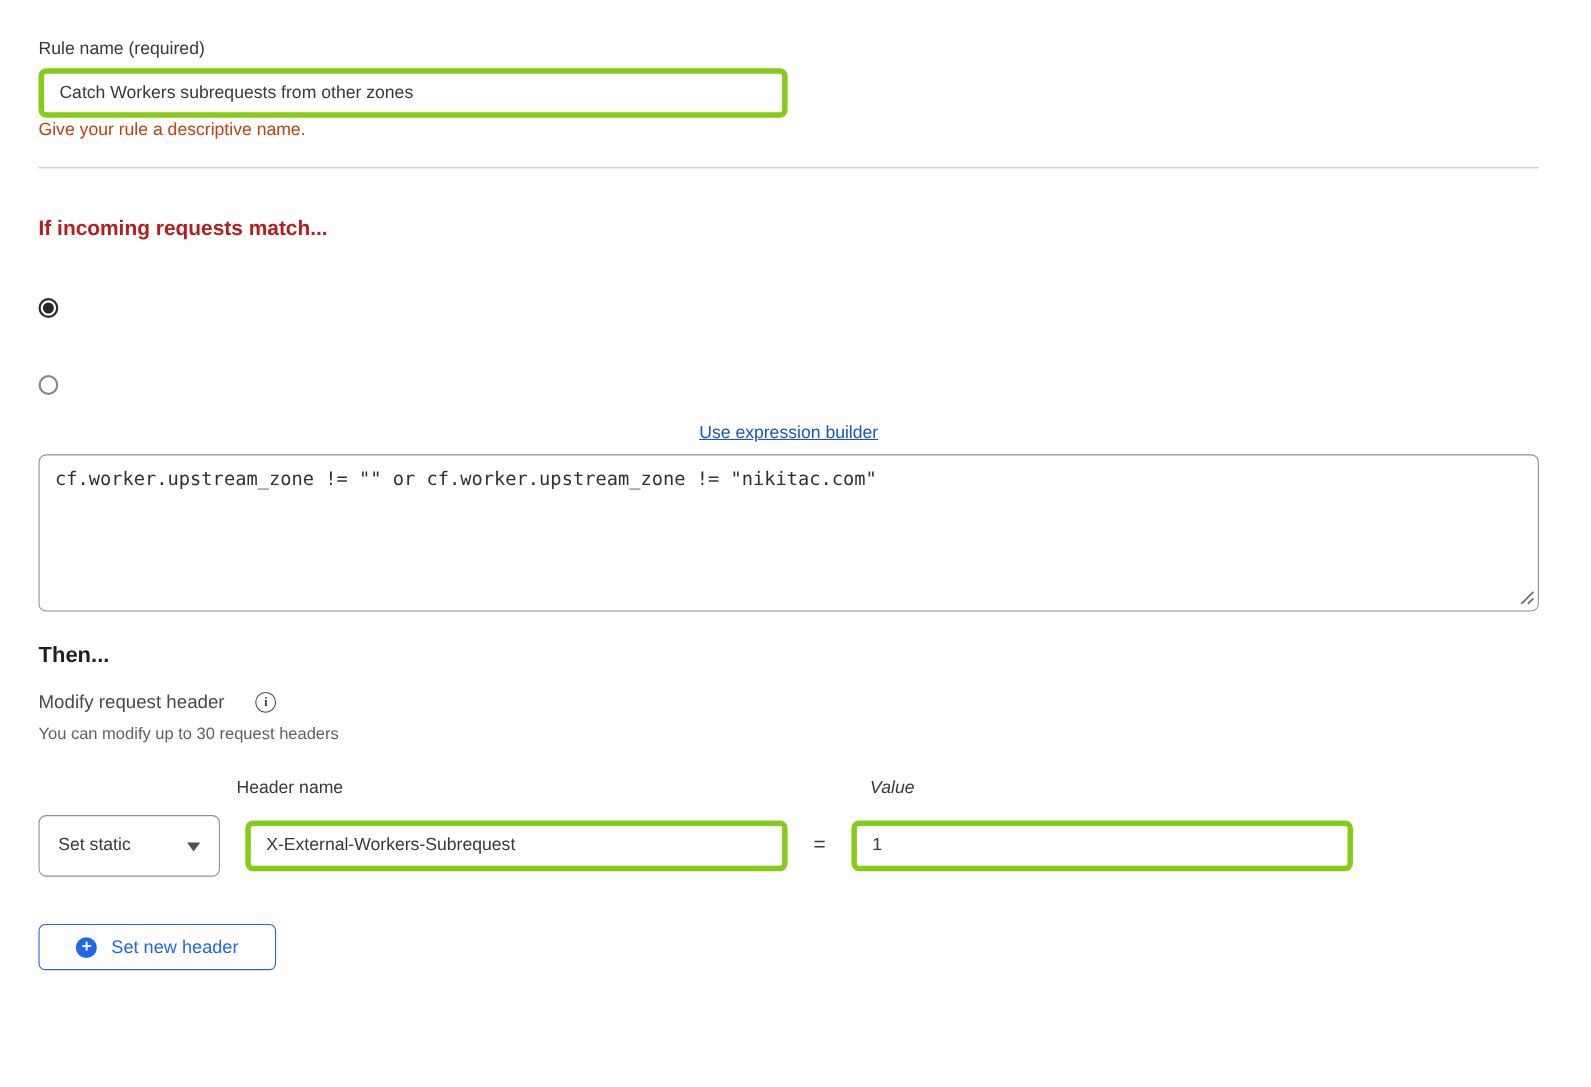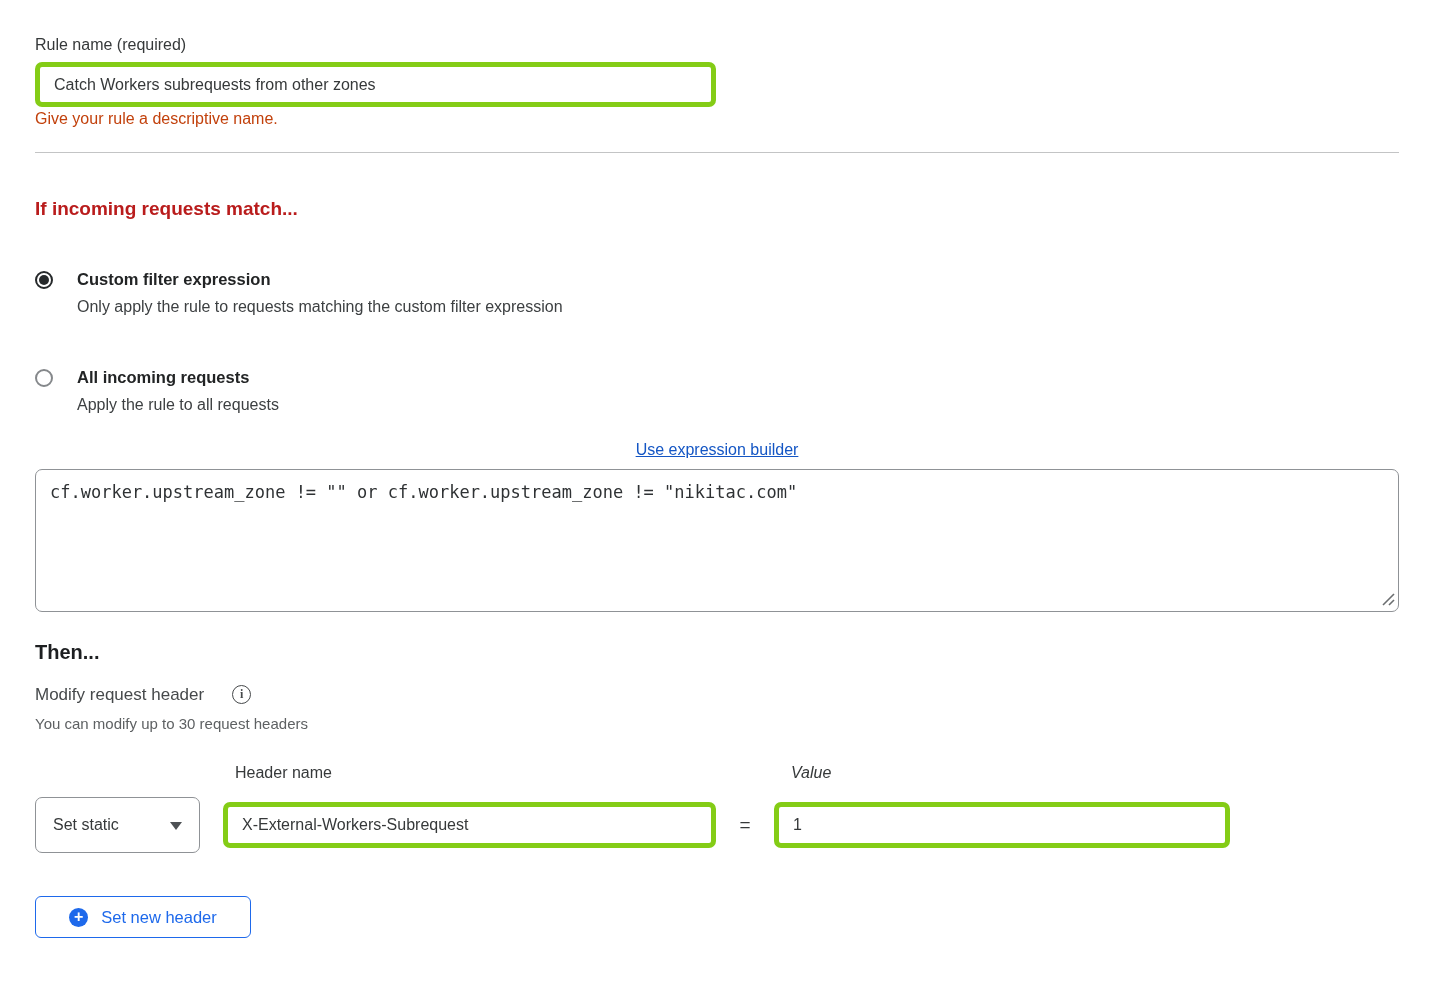--- a/index.html
+++ b/index.html
@@ -185,21 +185,21 @@
     height: 19px;
     width: 1364px;
   }
   .col-label {
     position: absolute;
     top: 0;
     font-size: 16px;
     line-height: 19px;
     color: #36393a;
   }
-  .col-label.header-name { left: 200px; }
+  .col-label.header-name { left: 180px; }
   .col-label.value { left: 756px; font-style: italic; }
   .inputs-row {
     margin-top: 15px;
     display: flex;
     align-items: center;
   }
   .select-box {
     width: 165px;
     height: 56px;
     border: 1px solid #8f9296;
@@ -274,32 +274,24 @@
   <div class="field-label">Rule name (required)</div>
   <input class="text-input rule-name-input" type="text" value="Catch Workers subrequests from other zones" style="">
   <div class="help-text">Give your rule a descriptive name.</div>
 
   <hr class="divider">
 
   <div class="section-heading">If incoming requests match...</div>
 
   <div class="radio-option first selected">
     <span class="radio-circle"></span>
-    <span class="radio-text">
-      <div class="radio-label">Custom filter expression</div>
-      <div class="radio-desc">Only apply the rule to requests matching the custom filter expression</div>
-    </span>
   </div>
 
   <div class="radio-option second">
     <span class="radio-circle"></span>
-    <span class="radio-text">
-      <div class="radio-label">All incoming requests</div>
-      <div class="radio-desc">Apply the rule to all requests</div>
-    </span>
   </div>
 
   <div class="builder-row">
     <a class="builder-link">Use expression builder</a>
   </div>
 
   <div class="textarea-wrap">
     <textarea class="expression-textarea" spellcheck="false" style="">cf.worker.upstream_zone != "" or cf.worker.upstream_zone != "nikitac.com"</textarea>
     <svg class="resize-handle" viewBox="0 0 14 14">
       <line x1="2" y1="13" x2="13" y2="2" stroke="#6b6e70" stroke-width="1.6"></line>

